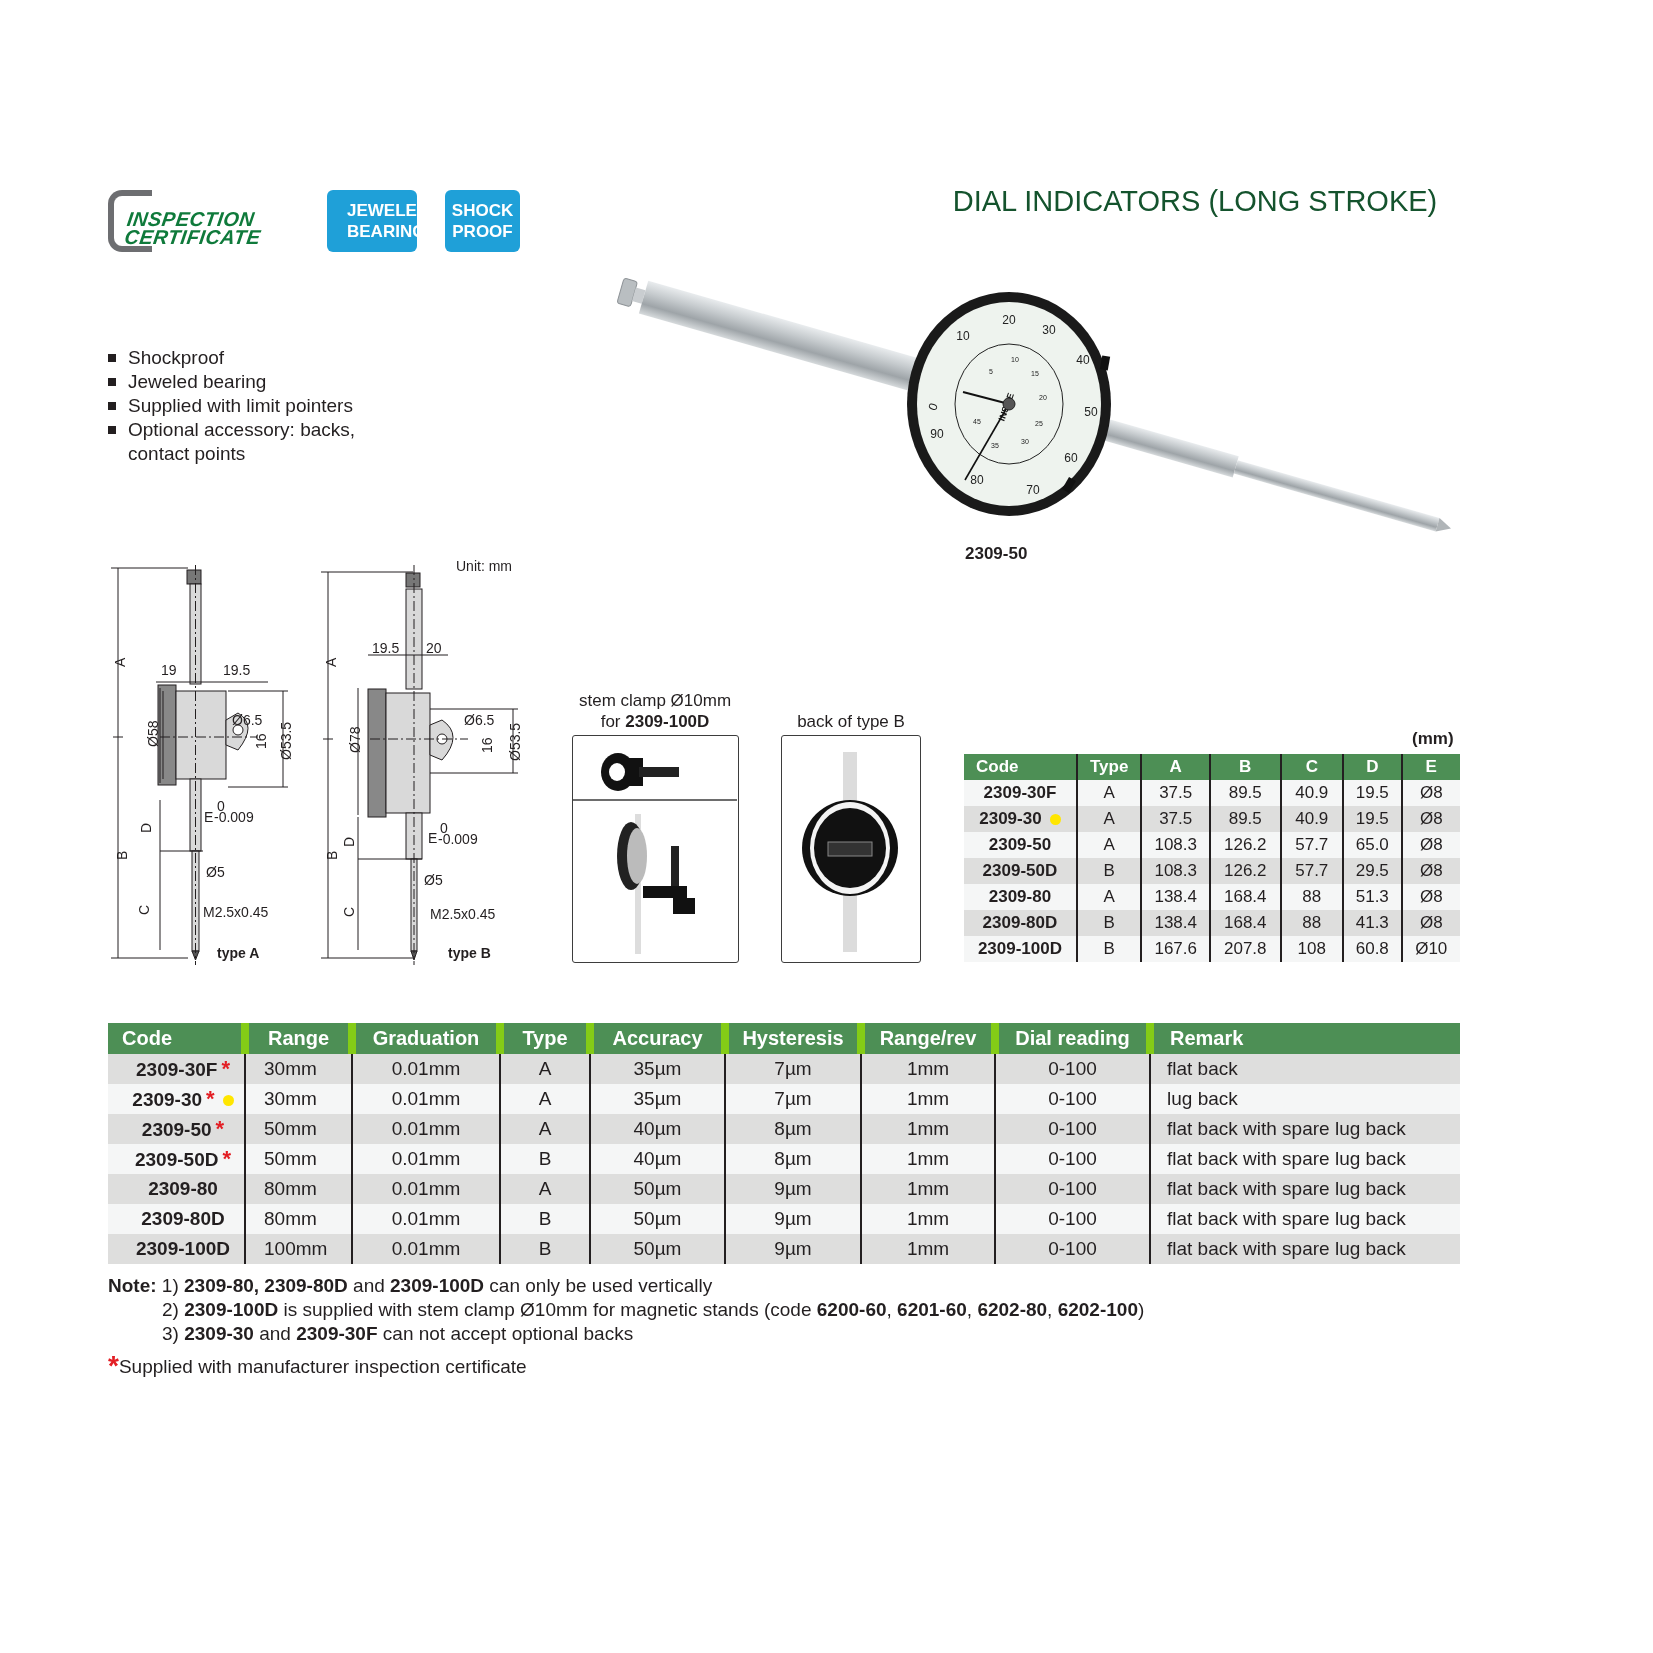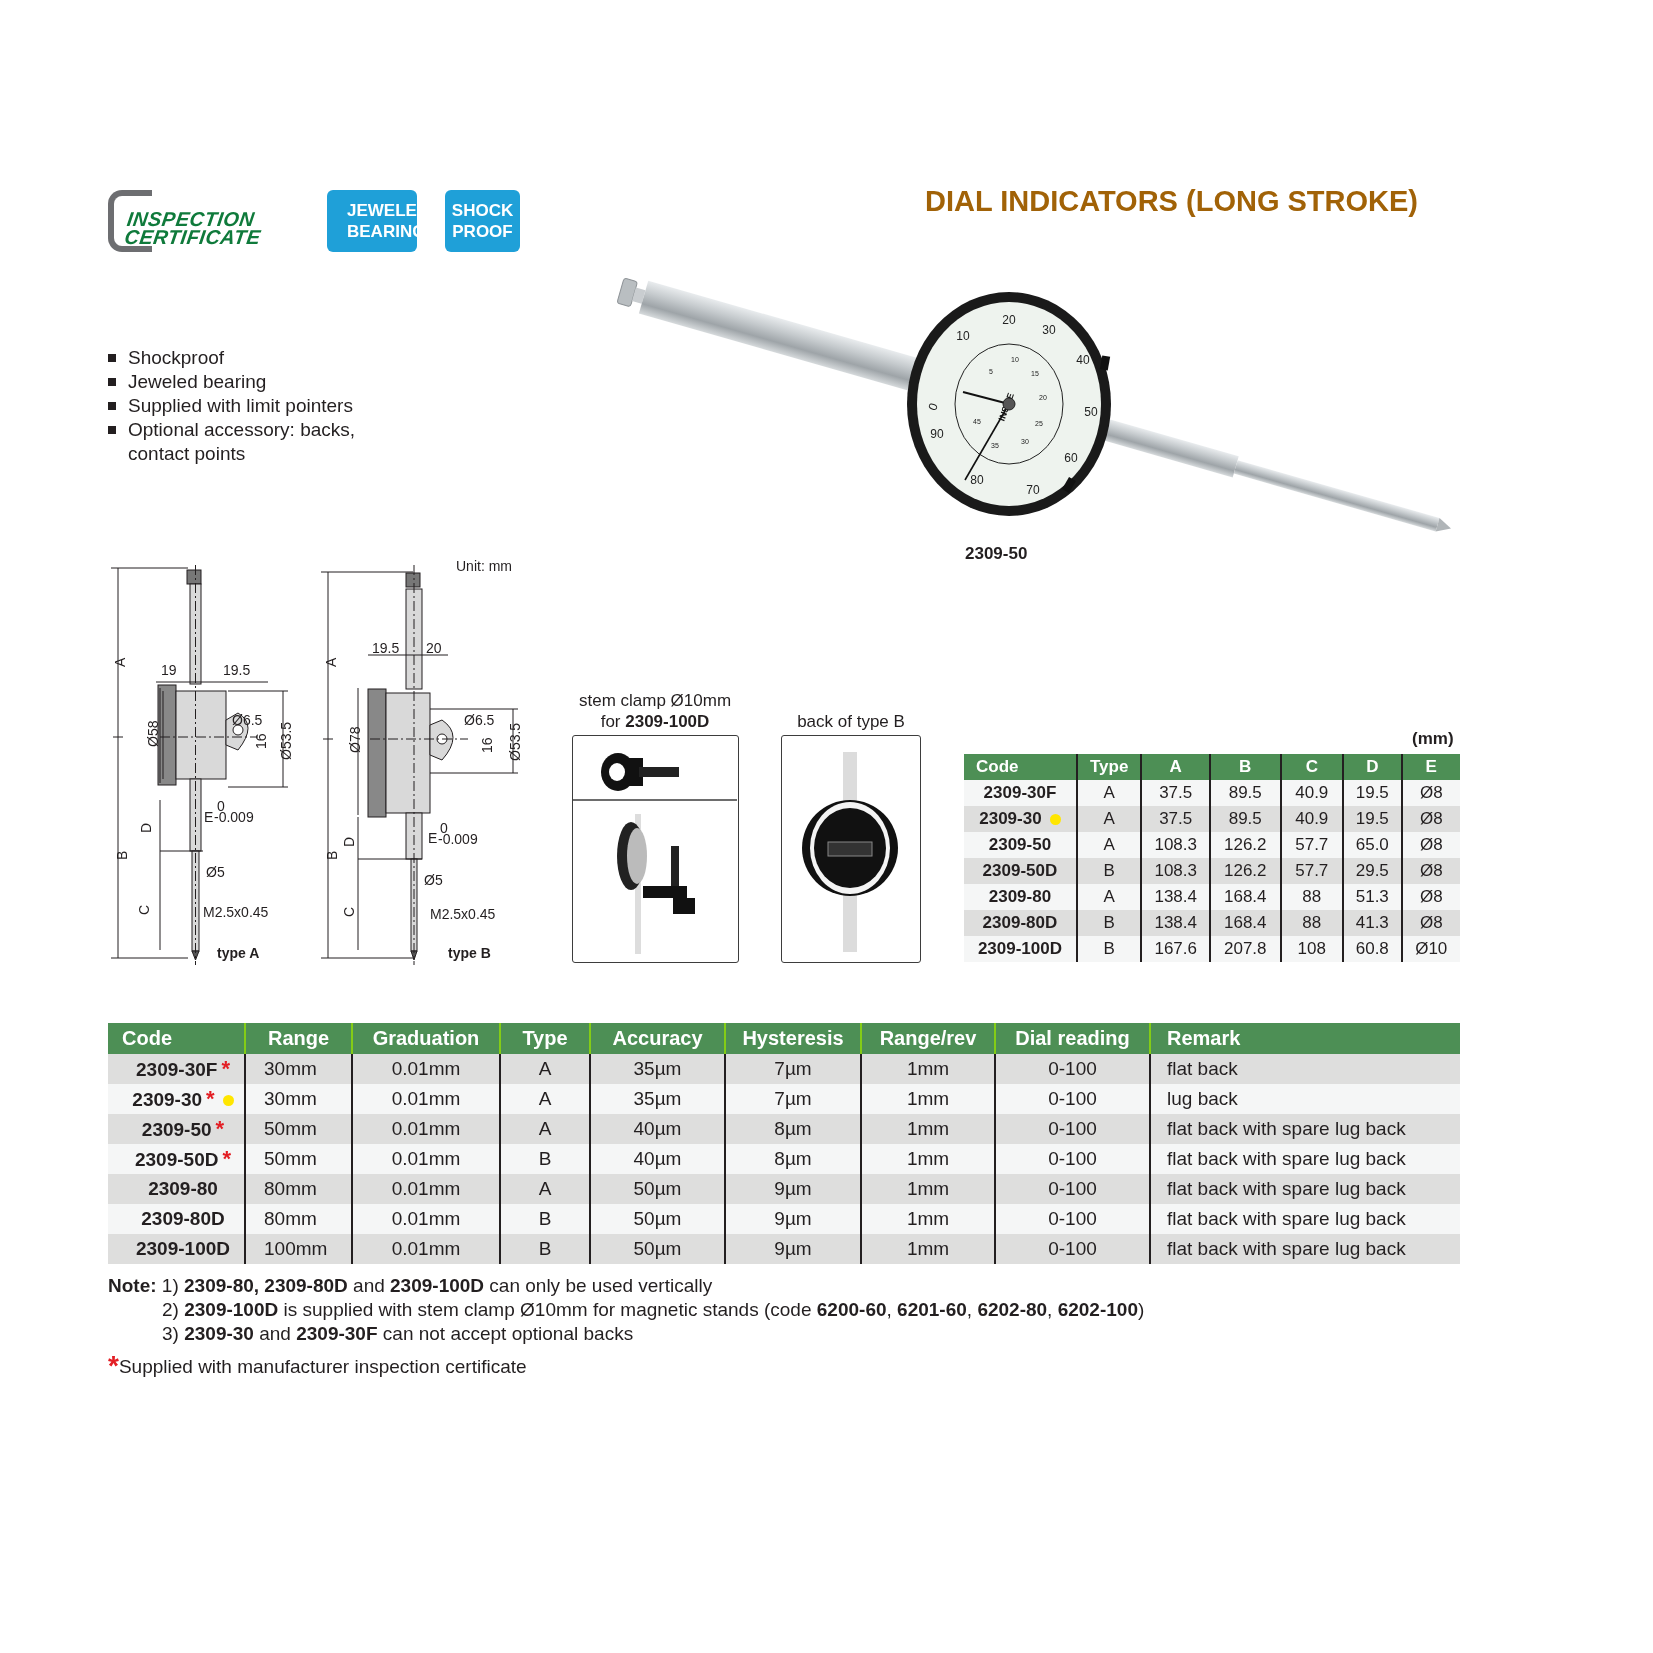--- a/index.html
+++ b/index.html
@@ -11,21 +11,21 @@
   
   .cert-logo { left: 108px; top: 190px; width: 185px; height: 62px; }
   .cert-frame { position: absolute; left: 0; top: 0; width: 44px; height: 62px; border: 6px solid #6d6e71; border-right: none; border-radius: 14px 0 0 14px; }
   .cert-frame::after { content: ""; position: absolute; left: 12px; top: -6px; width: 24px; height: 6px; background: #6d6e71; border-radius: 0 8px 0 0; }
   .cert-text { position: absolute; left: 18px; top: 20px; font-weight: bold; font-style: italic; color: #0f7a3b; font-size: 20px; line-height: 18px; letter-spacing: 0.5px; transform: skewX(-8deg); }
 
   .badge { width: 90px; height: 62px; background: #1fa0d8; border-radius: 6px; color: #fff; font-weight: bold; font-size: 17px; line-height: 21px; text-align: center; display: flex; flex-direction: column; justify-content: center; }
   .badge-jeweled { left: 327px; top: 190px; padding-left: 20px; }
   .badge-shock { left: 445px; top: 190px; width: 75px; }
 
-  .page-title { left: 925px; top: 185px; width: 540px; text-align: left; font-size: 29px; font-weight: bold; color: #a16207; white-space: nowrap; }
+  .page-title { left: 925px; top: 185px; width: 540px; text-align: center; font-size: 29px; font-weight: normal; color: #14532d; white-space: nowrap; }
 
   
   .features { left: 108px; top: 346px; font-size: 19px; line-height: 24px; list-style: none; }
   .features li { position: relative; padding-left: 20px; }
   .features li .bullet { position: absolute; left: 0; top: 8px; width: 8px; height: 8px; background: #231f20; }
 
   
   .product-photo { left: 600px; top: 275px; width: 860px; height: 270px; }
   .model-label { left: 965px; top: 544px; font-size: 17px; font-weight: bold; }
 
@@ -51,21 +51,21 @@
   .dim-table { left: 964px; top: 754px; width: 496px; font-size: 17px; }
   .dim-table th { background: #4d8f55; color: #fff; font-weight: bold; height: 26px; text-align: center; border-left: 2px solid #231f20; padding: 0 4px; }
   .dim-table th:first-child { border-left: none; text-align: left; padding-left: 12px; }
   .dim-table td { height: 26px; text-align: center; border-left: 2px solid #231f20; }
   .dim-table td:first-child { border-left: none; font-weight: bold; text-align: center; }
   .dim-table tr:nth-child(odd) td { background: #f5f6f6; }
   .dim-table tr:nth-child(even) td { background: #dededd; }
 
   
   .spec-table { left: 108px; top: 1023px; width: 1352px; font-size: 19px; }
-  .spec-table th { background: #4d8f55; color: #fff; font-weight: bold; height: 31px; text-align: center; border-left: 2px solid #84cc16; font-size: 20px; }
+  .spec-table th { background: #4d8f55; color: #fff; font-weight: bold; height: 31px; text-align: center; border-left: 8px solid #84cc16; font-size: 20px; }
   .spec-table th:first-child { border-left: none; text-align: left; padding-left: 14px; }
   .spec-table th:last-child { text-align: left; padding-left: 16px; }
   .spec-table td { height: 30px; text-align: center; border-left: 2px solid #231f20; white-space: nowrap; }
   .spec-table td:first-child { border-left: none; text-align: center; padding-left: 14px; font-weight: bold; }
   .spec-table td:nth-child(2) { text-align: left; padding-left: 18px; }
   .spec-table td:last-child { text-align: left; padding-left: 16px; }
   .spec-table tr:nth-child(odd) td { background: #dededd; }
   .spec-table tr:nth-child(even) td { background: #f5f6f6; }
 
   .star { color: #e31e24; font-weight: bold; font-size: 22px; margin-left: 4px; }

